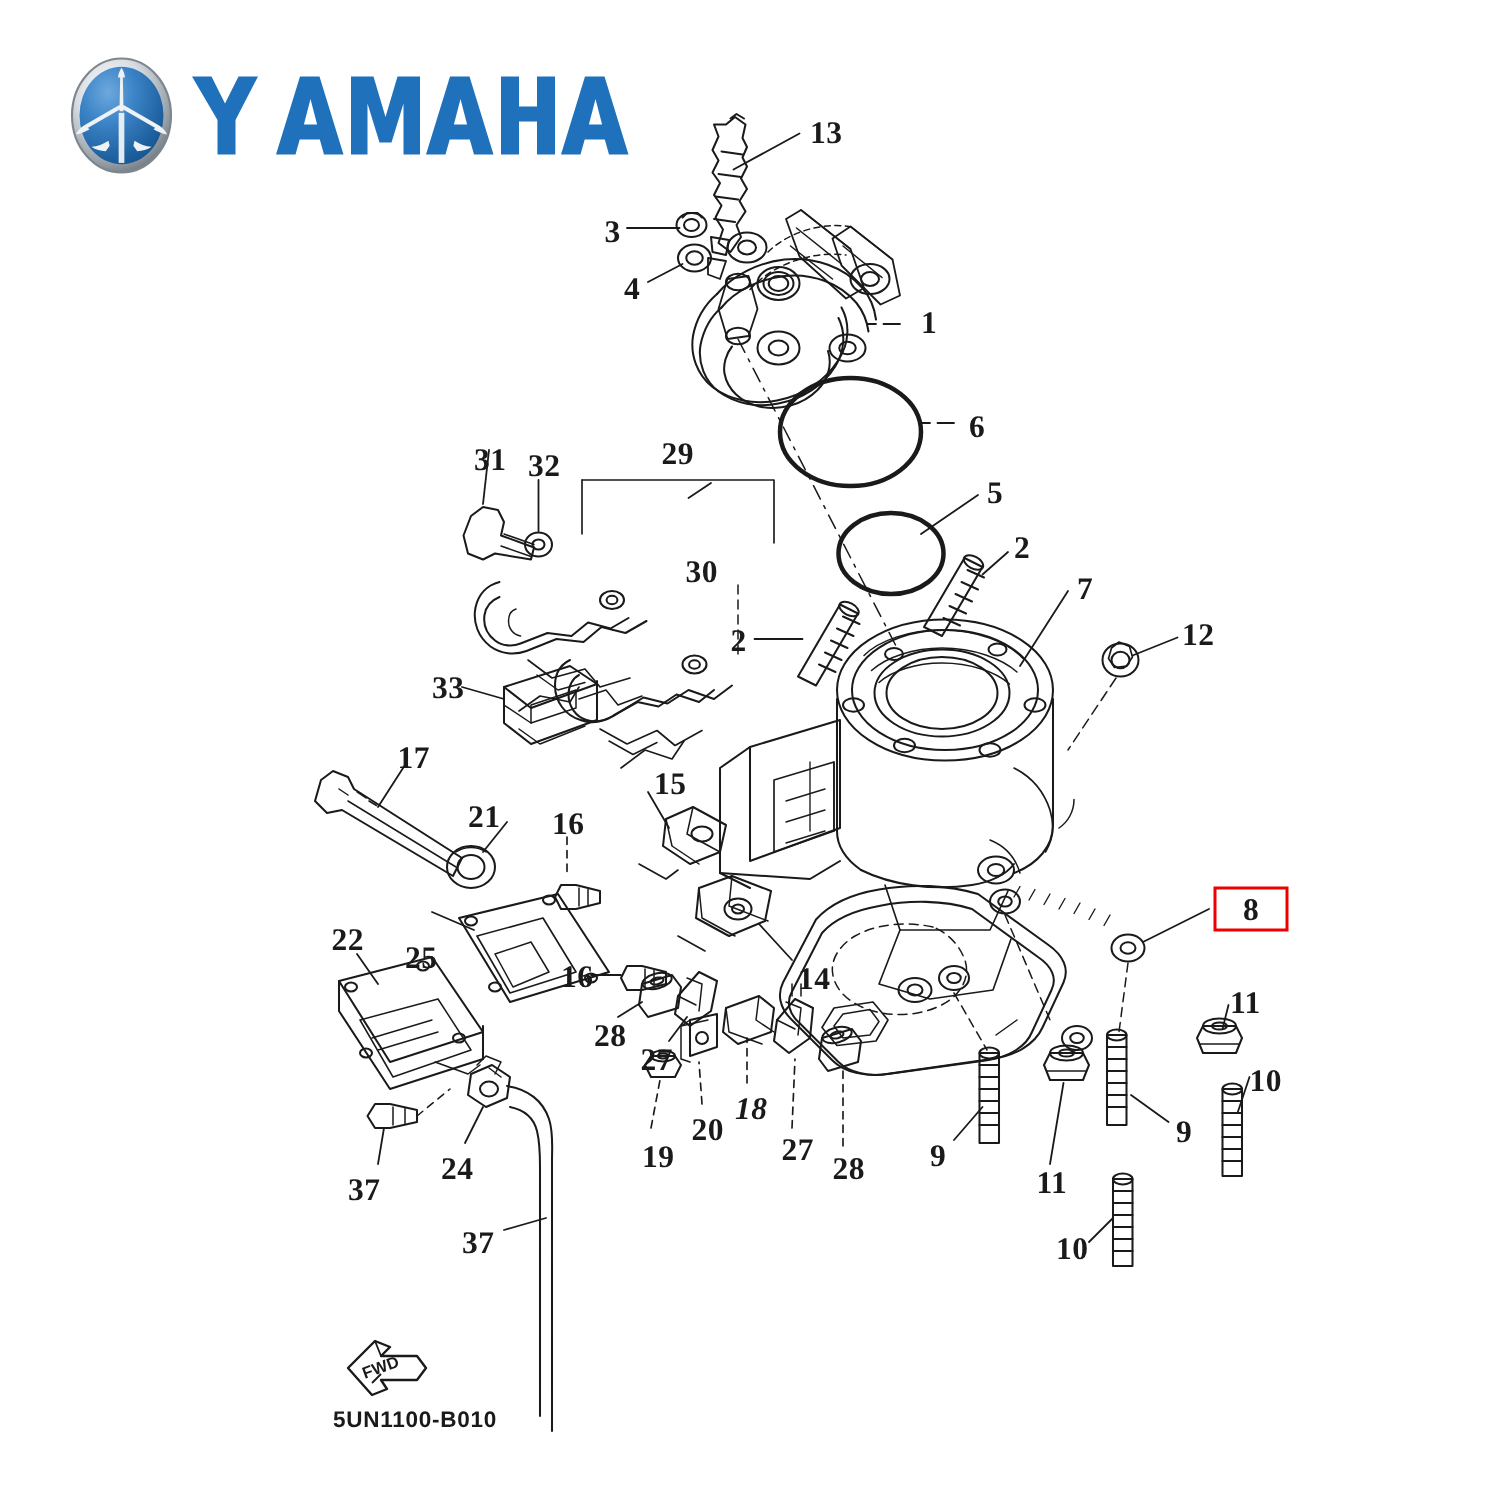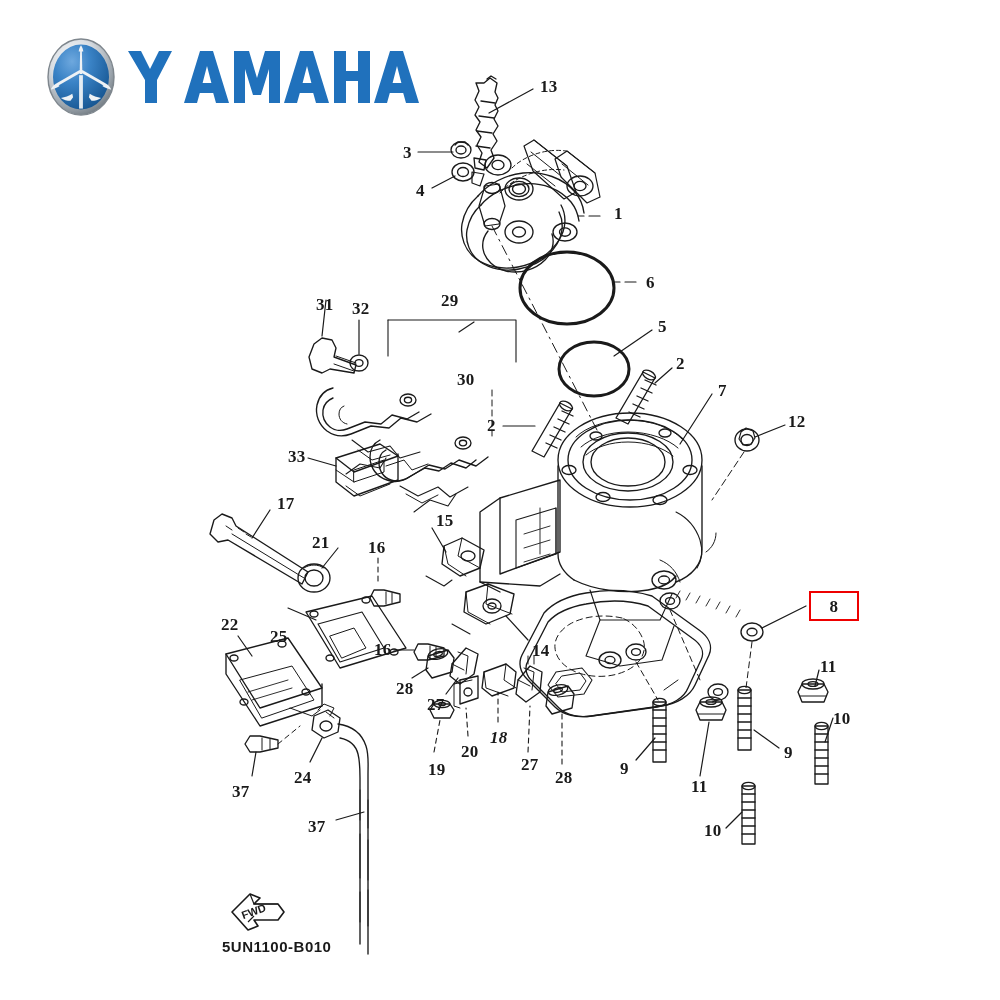--- a/index.html
+++ b/index.html
@@ -13,21 +13,21 @@
   #logo-mark{position:absolute;left:0;top:0;width:78px;height:78px;}
   #logo-word{position:absolute;left:84px;top:4px;height:70px;}
   #logo-word svg{display:block;}
 
   
   #draw{position:absolute;left:0;top:0;width:1000px;height:1000px;}
   #draw svg{display:block;width:1000px;height:1000px;}
 
   
   .cal{position:absolute;font-family:"Liberation Serif",serif;font-weight:bold;
-       font-size:17px;color:#1a1a1a;line-height:1;letter-spacing:.3px;
+       font-size:21px;color:#1a1a1a;line-height:1;letter-spacing:.3px;
        white-space:nowrap;user-select:none;}
 
   
   #hl{position:absolute;left:809px;top:591px;width:50px;height:30px;
       border:2px solid #ee0000;box-sizing:border-box;background:transparent;}
   #hl .cal{position:absolute;left:0;top:0;width:100%;height:100%;
            display:flex;align-items:center;justify-content:center;}
 
   
   #code{position:absolute;left:222px;top:938px;font-family:"Liberation Sans",sans-serif;
@@ -476,21 +476,21 @@
     <span class="cal" style="left:833px;top:710px;">10</span>
     <span class="cal" style="left:704px;top:822px;">10</span>
     <span class="cal" style="left:820px;top:658px;">11</span>
     <span class="cal" style="left:691px;top:778px;">11</span>
     <span class="cal" style="left:788px;top:413px;">12</span>
     <span class="cal" style="left:540px;top:78px;">13</span>
     <span class="cal" style="left:532px;top:642px;">14</span>
     <span class="cal" style="left:420px;top:512px;margin-left:16px;">15</span>
     <span class="cal" style="left:368px;top:539px;">16</span>
     <span class="cal" style="left:374px;top:641px;">16</span>
-    <span class="cal" style="left:277px;top:495px;text-align:right;">17</span>
+    <span class="cal" style="left:265px;top:495px;text-align:right;">17</span>
     <span class="cal" style="left:490px;top:729px;font-style:italic;">18</span>
     <span class="cal" style="left:428px;top:761px;">19</span>
     <span class="cal" style="left:461px;top:743px;">20</span>
     <span class="cal" style="left:312px;top:534px;">21</span>
     <span class="cal" style="left:221px;top:616px;">22</span>
     <span class="cal" style="left:308px;top:818px;">37</span>
     <span class="cal" style="left:294px;top:769px;">24</span>
     <span class="cal" style="left:270px;top:628px;">25</span>
     <span class="cal" style="left:232px;top:783px;">37</span>
     <span class="cal" style="left:427px;top:696px;">27</span>

